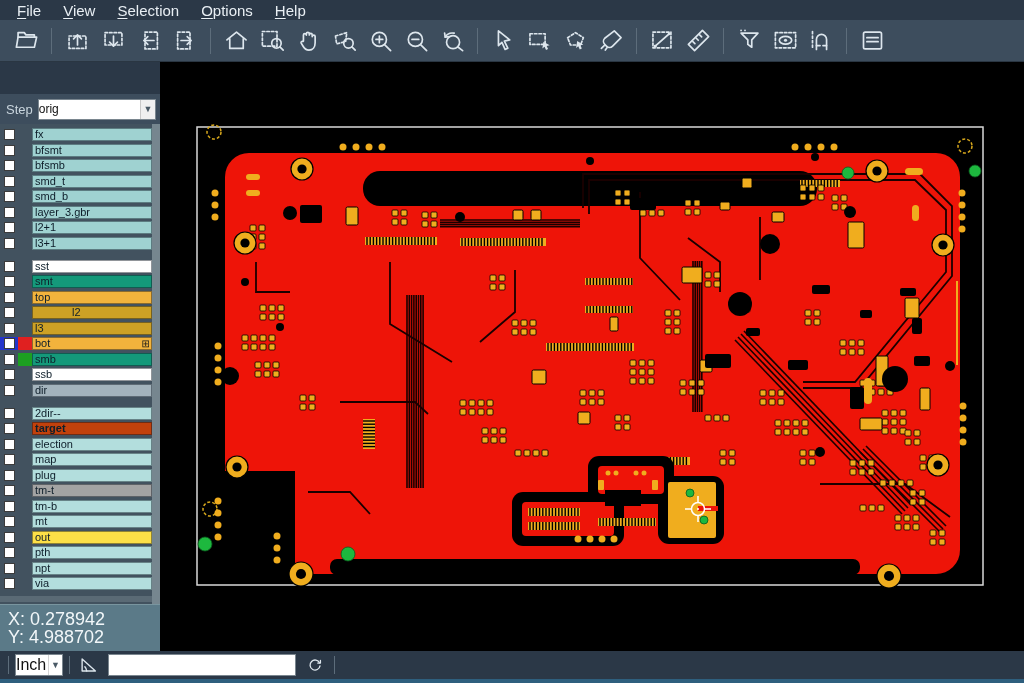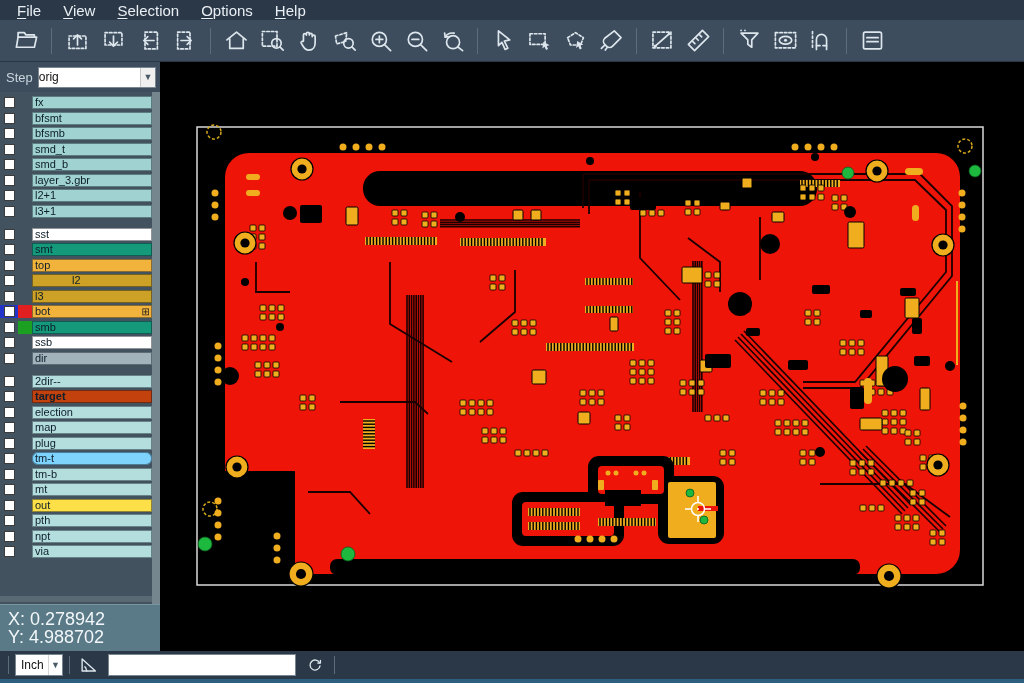--- a/index.html
+++ b/index.html
@@ -13,21 +13,21 @@
   .menu-item u { text-decoration:underline; text-underline-offset:2px; }
 
   
   .toolbar { height:42px; background:#3d4d5d; display:flex; align-items:center; padding-left:10px; gap:4px; flex:0 0 auto; border-bottom:1px solid #2a3642; }
   .tb-btn { width:32px; height:32px; display:flex; align-items:center; justify-content:center; background:transparent; border:none; }
   .tb-sep { width:1px; height:26px; background:#5d6d7b; margin:0 5px; }
 
   .main { flex:1 1 auto; display:flex; min-height:0; }
 
   
-  .left-panel { width:160px; flex:0 0 auto; display:flex; flex-direction:column; background:#42525f; }
+  .left-panel { width:160px; flex:0 0 auto; display:flex; flex-direction:column; background:#42525f;margin-top:32px; }
   .step-row { height:30px; background:#3d4d5d; display:flex; align-items:center; padding:0 4px; flex:0 0 auto; }
   .step-label { color:#c9d5dd; font-size:13px; margin:0 5px 0 2px; }
   .combo { background:#fff; height:21px; flex:1; display:flex; align-items:center; border:1px solid #7a868f; position:relative; }
   .combo .val { font-size:12px; color:#111; flex:1; }
   .combo .chev { width:15px; height:100%; display:flex; align-items:center; justify-content:center; color:#4a5a66; font-size:9px; background:#f0f0f0; border-left:1px solid #c9c9c9; }
   .layers { flex:1 1 auto; position:relative; background:#42525f; padding:4px 0 0 0; overflow:hidden; }
   .rows { display:flex; flex-direction:column; gap:2.5px; width:152px; }
   .grp-sep { height:5px; flex:0 0 auto; }
   .layer-row { display:flex; height:13px; flex:0 0 auto; align-items:stretch; }
   .cb-cell { width:18px; display:flex; align-items:center; justify-content:center; flex:0 0 auto; }
@@ -40,21 +40,21 @@
   .xy-panel { height:47px; background:#5b7a88; border-top:1px solid #79959f; color:#f2f7f9; font-size:18px; padding:5px 8px; flex:0 0 auto; line-height:18px; }
 
   
   .canvas { flex:1 1 auto; background:#000; position:relative; }
   .canvas svg { display:block; }
 
   
   .bottombar { height:32px; background:#2b3847; display:flex; align-items:center; flex:0 0 auto; border-bottom:4px solid #2e5f7e; padding-left:8px; gap:6px; }
   .bb-sep { width:1px; height:18px; background:#5d6d7b; }
   .unit-combo { background:#fff; height:22px; width:48px; display:flex; align-items:center; border:1px solid #7a868f; }
-  .unit-combo .val { font-size:12px; color:#111; padding-left:5px; flex:1; }
+  .unit-combo .val { font-size:16px; color:#111; flex:1; }
   .unit-combo .chev { width:14px; height:100%; display:flex; align-items:center; justify-content:center; color:#4a5a66; font-size:9px; border-left:1px solid #d5d5d5; }
   .bb-icon { width:26px; height:26px; display:flex; align-items:center; justify-content:center; background:transparent; border:none; }
   .cmd-input { width:188px; height:22px; border:1px solid #7a868f; background:#fff; font-size:12px; padding:0 4px; font-family:"Liberation Sans",sans-serif; }
 </style>
 </head>
 <body>
 
 <div class="window">
 
   <div class="menubar" id="menubar">
@@ -378,21 +378,21 @@
                 <div class="cb"></div>
               </div>
               <div class="sw-cell"></div>
               <div class="lbl" style="background: rgb(179, 222, 221);">plug</div>
             </div>
             <div class="layer-row">
               <div class="cb-cell">
                 <div class="cb"></div>
               </div>
               <div class="sw-cell"></div>
-              <div class="lbl" style="background: #7dd3fc; border-radius: 6px;">tm-t</div>
+              <div class="lbl" style="background: #a3a3a3;">tm-t</div>
             </div>
             <div class="layer-row">
               <div class="cb-cell">
                 <div class="cb"></div>
               </div>
               <div class="sw-cell"></div>
               <div class="lbl" style="background: rgb(179, 222, 221);">tm-b</div>
             </div>
             <div class="layer-row">
               <div class="cb-cell">

